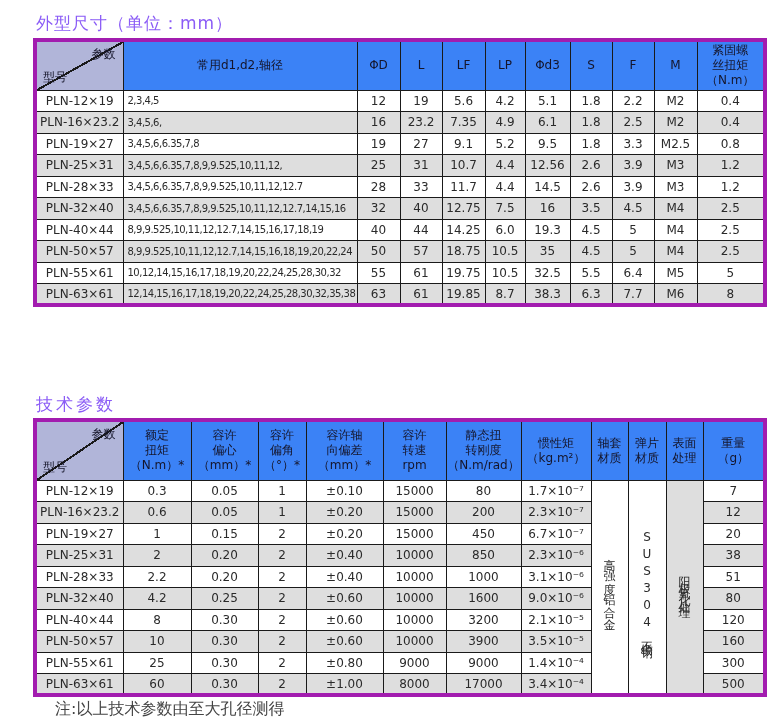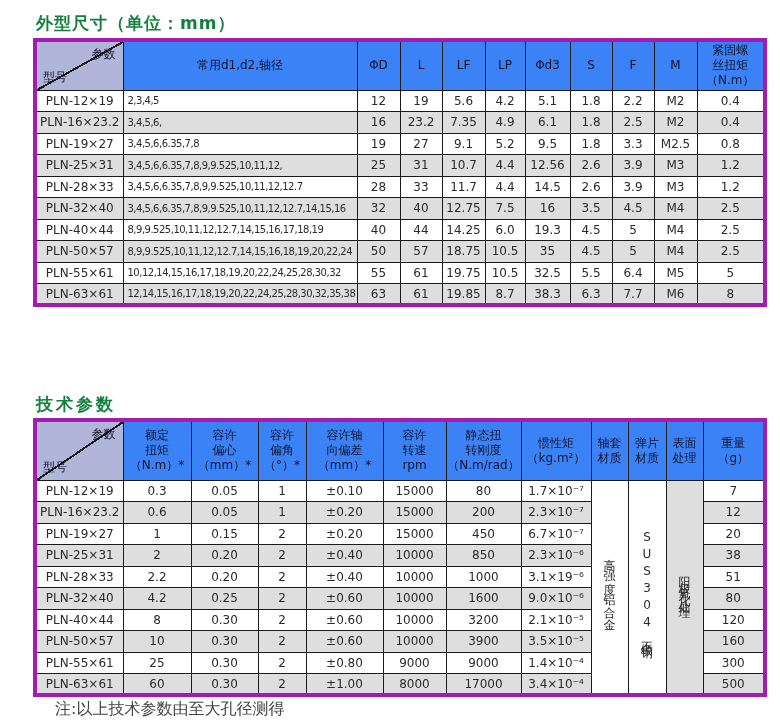--- a/index.html
+++ b/index.html
@@ -1,19 +1,19 @@
 <!DOCTYPE html>
 <html><head>
 <meta charset="utf-8">
 <style>
   * { margin:0; padding:0; box-sizing:border-box; }
   body { background:#fff; font-family:"DejaVu Sans","Liberation Sans",sans-serif; }
   .page { position:relative; width:780px; height:728px; background:#ffffff; overflow:hidden; color:#222; }
 
-  .title { position:absolute; left:36px; font-size:17px; font-weight:bold; color:#15803d; letter-spacing:1px; }
+  .title { position:absolute; left:36px; font-size:17px; font-weight:normal; color:#8b5cf6; letter-spacing:1px; }
   #title1 { top:12px; }
   #title2 { top:393px; letter-spacing:3px; }
 
   table { border-collapse:collapse; table-layout:fixed; position:absolute; left:33px; width:730px;
           border:4px solid #a21caf; }
   #dim-table  { top:38px; }
   #tech-table { top:418px; }
 
   th, td { border:1px solid #1a1a1a; text-align:center; vertical-align:middle; overflow:hidden; }
 
@@ -322,21 +322,21 @@
           <td class="num">38</td>
         </tr>
         <tr>
           <td class="model">PLN-28×33</td>
           <td class="num">2.2</td>
           <td class="num">0.20</td>
           <td class="num">2</td>
           <td class="num">±0.40</td>
           <td class="num">10000</td>
           <td class="num">1000</td>
-          <td class="num">3.1×19⁻⁶</td>
+          <td class="num">3.1×10⁻⁶</td>
           <td class="num">51</td>
         </tr>
         <tr class="alt">
           <td class="model">PLN-32×40</td>
           <td class="num">4.2</td>
           <td class="num">0.25</td>
           <td class="num">2</td>
           <td class="num">±0.60</td>
           <td class="num">10000</td>
           <td class="num">1600</td>

